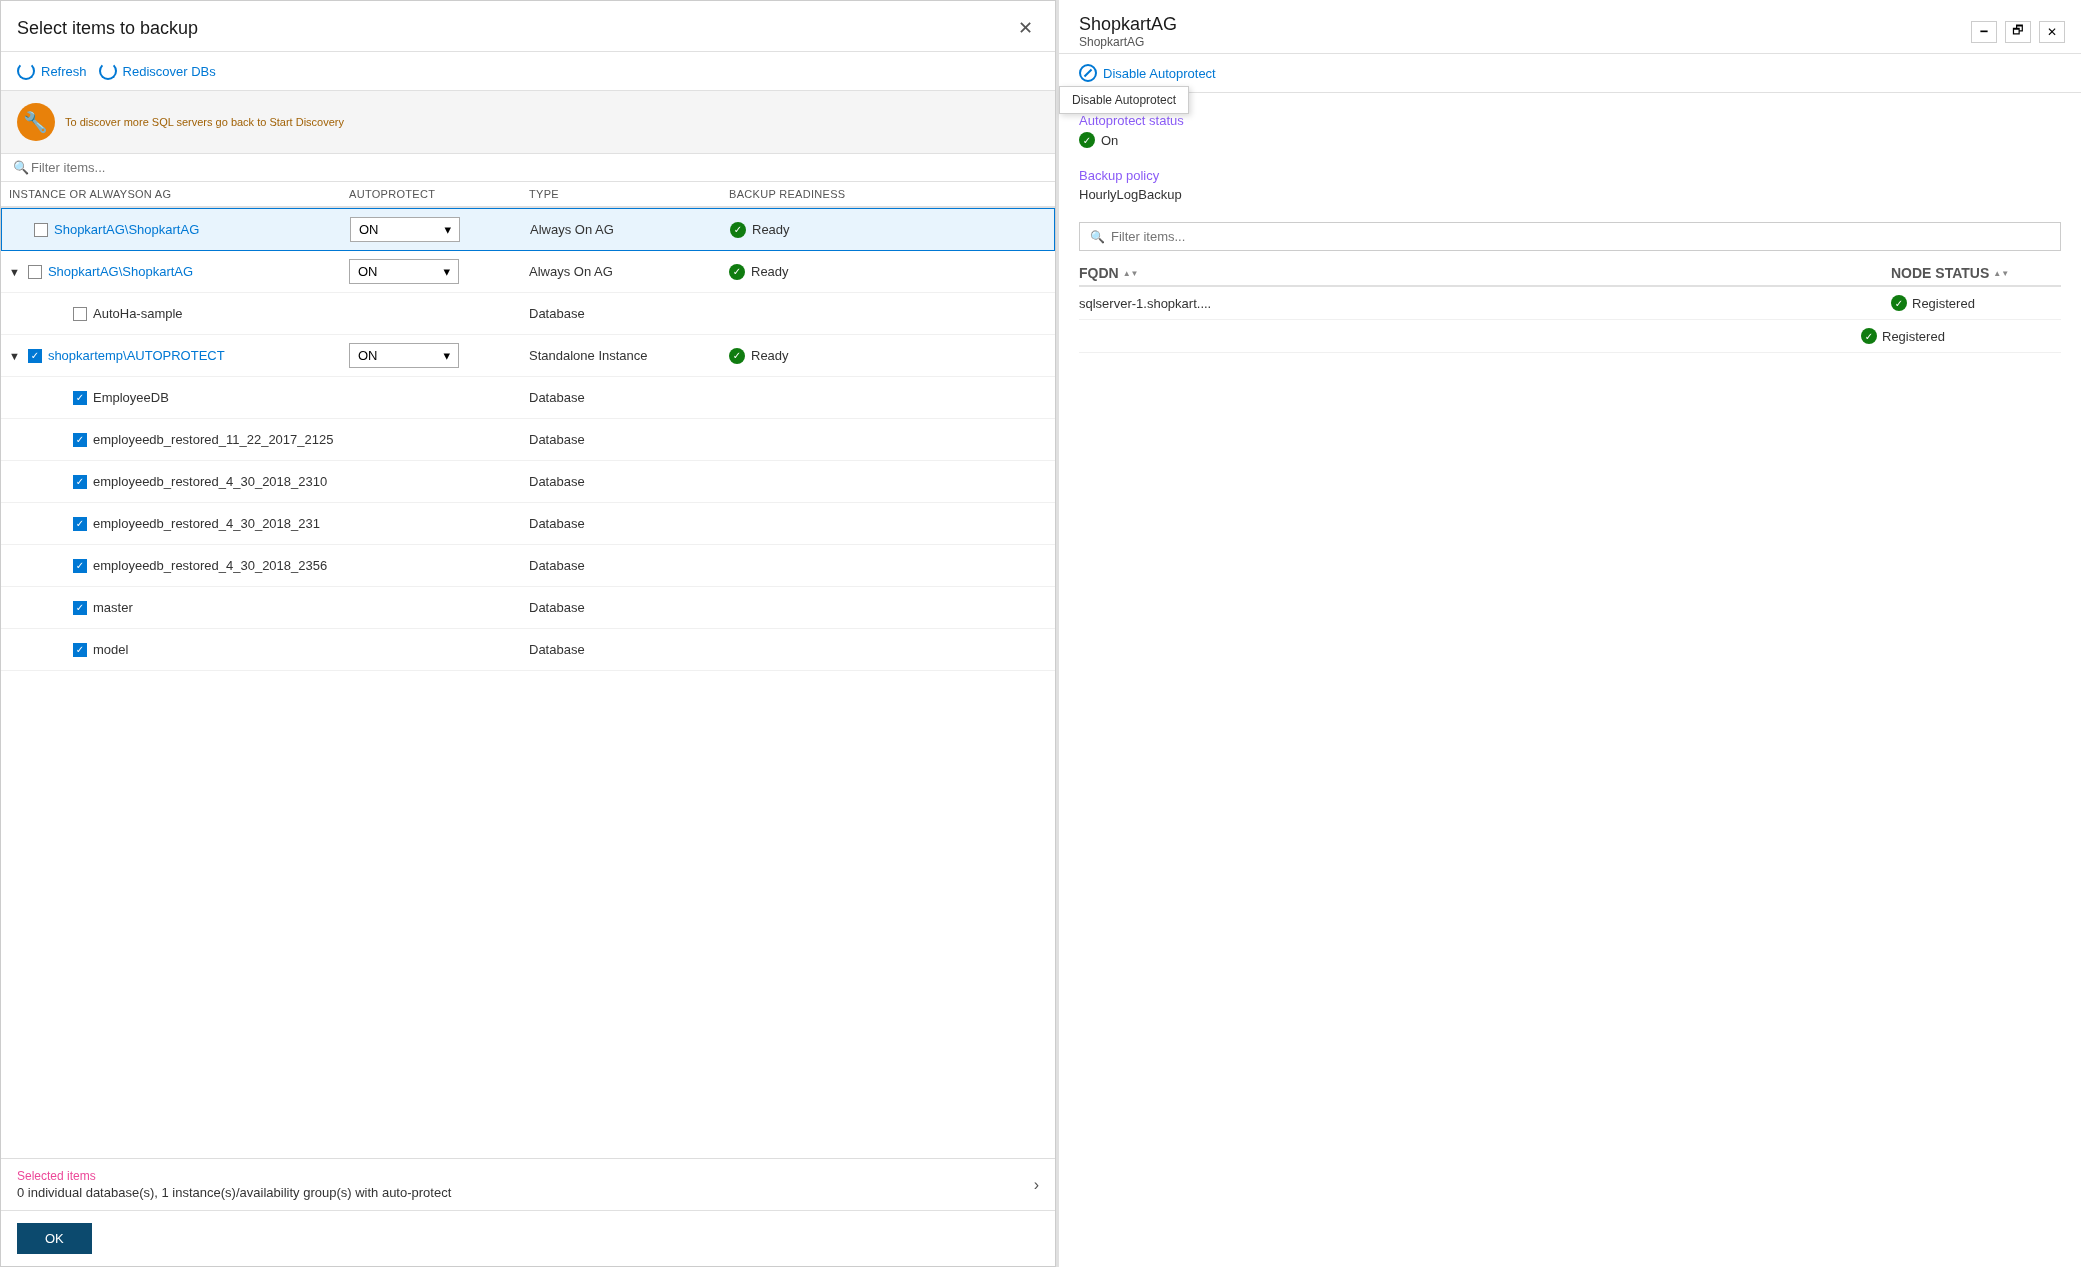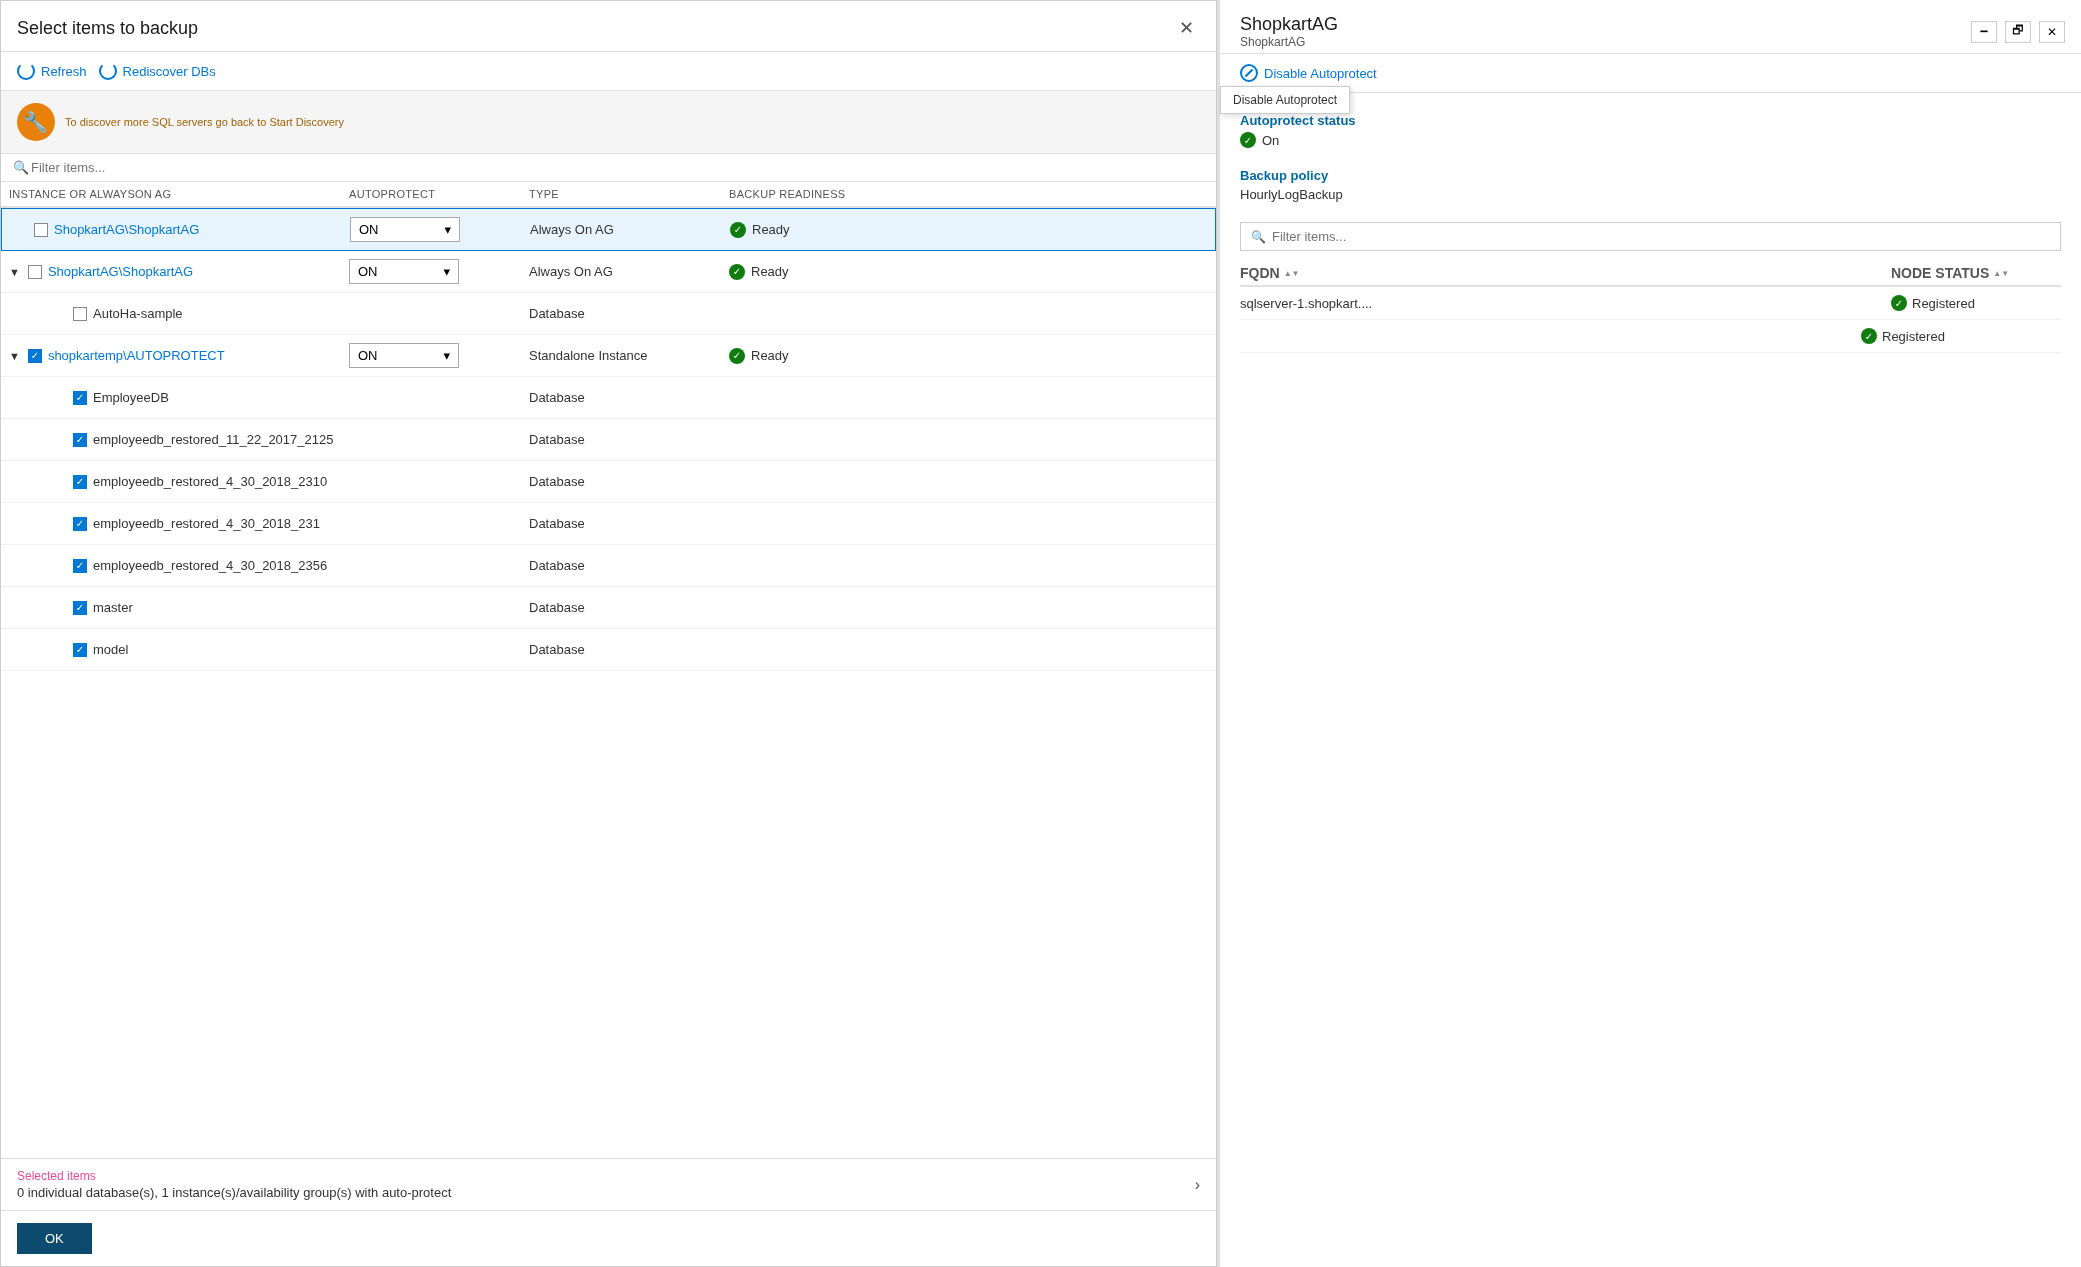--- a/index.html
+++ b/index.html
@@ -8,21 +8,21 @@
       font-size: 13px;
       background: #f0f0f0;
       display: flex;
       width: 2081px;
       height: 1267px;
       overflow: hidden;
     }
 
     
     .left-panel {
-      width: 1217px;
+      width: 1056px;
       background: #fff;
       border: 1px solid #ccc;
       display: flex;
       flex-direction: column;
       position: relative;
     }
 
     .panel-header {
       display: flex;
       align-items: center;
@@ -385,22 +385,22 @@
       padding: 20px 20px;
       flex: 1;
     }
 
     .info-section {
       margin-bottom: 20px;
     }
 
     .info-label {
       font-size: 13px;
-      font-weight: 700;
-      color: #0369a1;
+      font-weight: 400;
+      color: #8b5cf6;
       margin-bottom: 4px;
     }
 
     .info-value {
       font-size: 13px;
       color: #333;
     }
 
     .autoprotect-status {
       display: flex;

